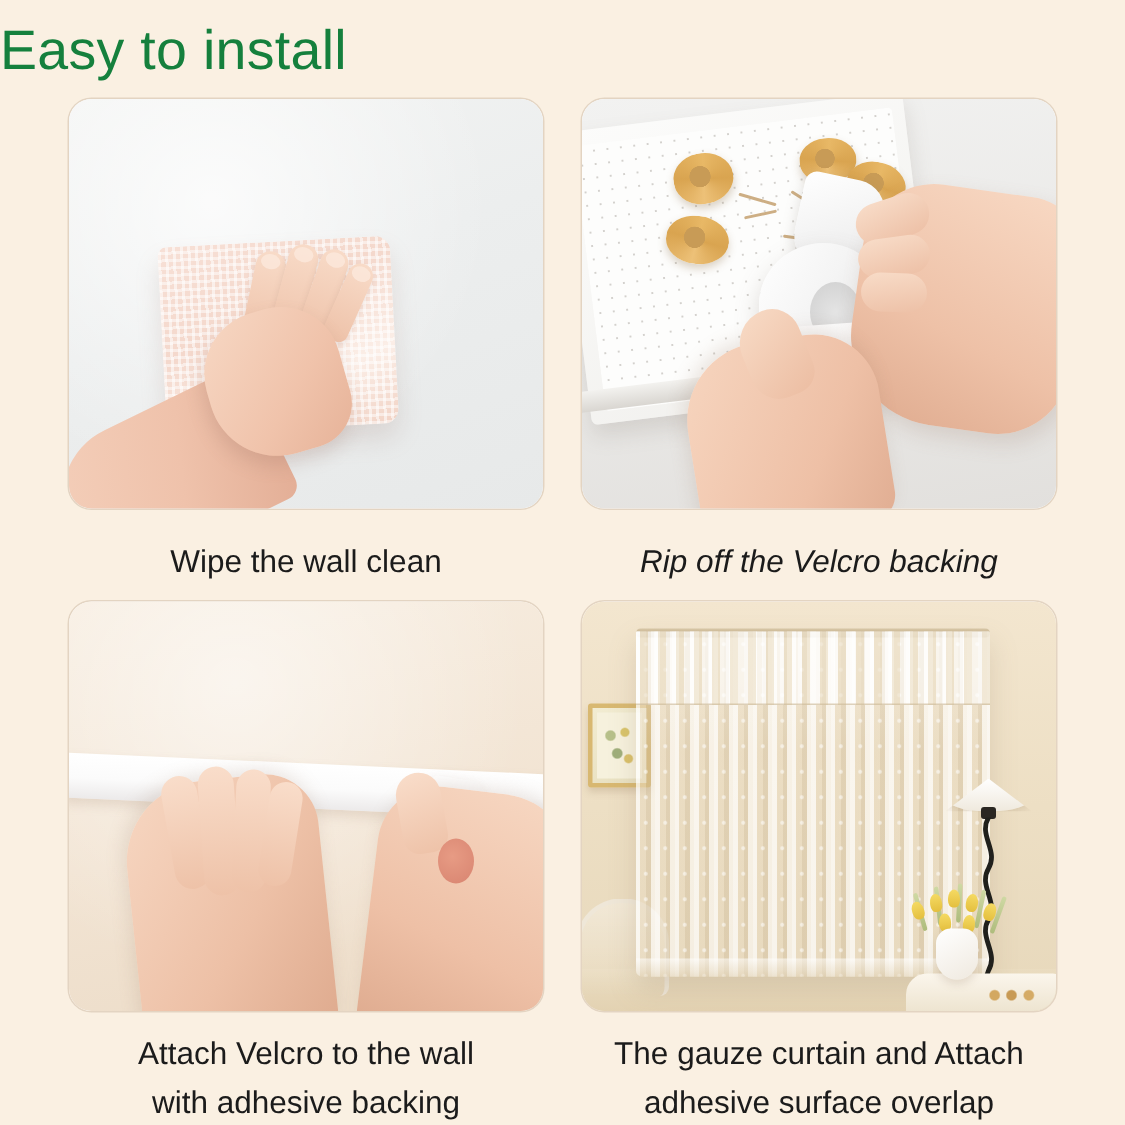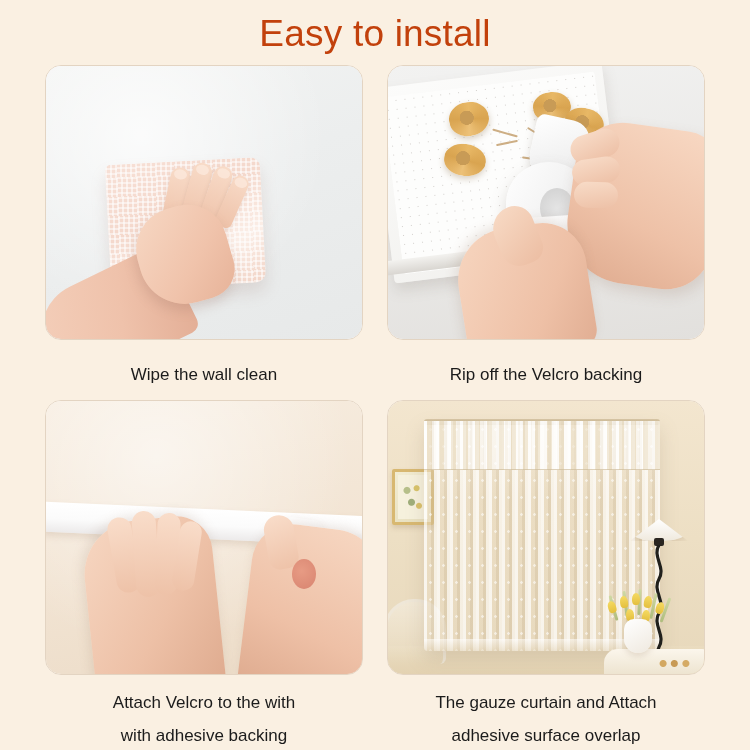--- a/index.html
+++ b/index.html
@@ -7,24 +7,24 @@
     width:750px;height:750px;
     background:#faf0e2;
     font-family:"Liberation Sans", sans-serif;
     overflow:hidden;
     position:relative;
   }
   .page{position:relative;width:750px;height:750px;background:#faf0e2;}
 
   .title{
     position:absolute;left:0;top:12px;width:750px;
-    text-align:center;
+    text-align:left;
     font-size:37px;
     line-height:44px;
-    color:#c2410c;
+    color:#15803d;
     letter-spacing:.2px;
     font-weight:400;
   }
 
   .grid{position:absolute;left:0;top:0;width:750px;height:750px;}
   .photo{
     position:absolute;
     border-radius:16px;
     border:1px solid #e3d4c2;
     overflow:hidden;
@@ -33,27 +33,27 @@
   }
   
   .p1{left:45px;  top:65px;  width:318px; height:275px;}
   .p2{left:387px; top:65px;  width:318px; height:275px;}
   .p3{left:45px;  top:400px; width:318px; height:275px;}
   .p4{left:387px; top:400px; width:318px; height:275px;}
 
   .cap{
     position:absolute;
     text-align:center;
-    font-size:17px;
+    font-size:21px;
     line-height:33px;
     color:#1b1b1b;
     width:318px;
   }
   .c1{left:45px;  top:358px;}
-  .c2{left:387px; top:358px;}
+  .c2{left:387px; top:358px;font-style:italic;}
   .c3{left:45px;  top:686px;}
   .c4{left:387px; top:686px;}
 
   .scene{position:absolute;inset:0;}
 
   
   .wall-white{position:absolute;inset:0;
     background:linear-gradient(160deg,#f3f4f3 0%,#eceeee 45%,#e7e9e9 100%);}
   .wall-white:after{content:"";position:absolute;inset:0;
     background:radial-gradient(circle at 30% 25%,rgba(255,255,255,.75),rgba(255,255,255,0) 62%);}
@@ -363,21 +363,21 @@
         <div class="f3l g1"></div>
         <div class="f3l g2"></div>
         <div class="f3l g3"></div>
         <div class="f3l g4"></div>
         <div class="hand3-r"></div>
         <div class="thumb3"></div>
         <div class="pinch"></div>
       </div>
     </div>
     <div class="cap c3">
-      <div>Attach Velcro to the with</div>
+      <div>Attach Velcro to the wall</div>
       <div>with adhesive backing</div>
     </div>
 
     <div class="photo p4">
       <div class="scene">
         <div class="room"></div>
         <div class="floor"></div>
         <div class="frame"></div>
         <div class="chair"></div>
         <div class="rod"></div>

